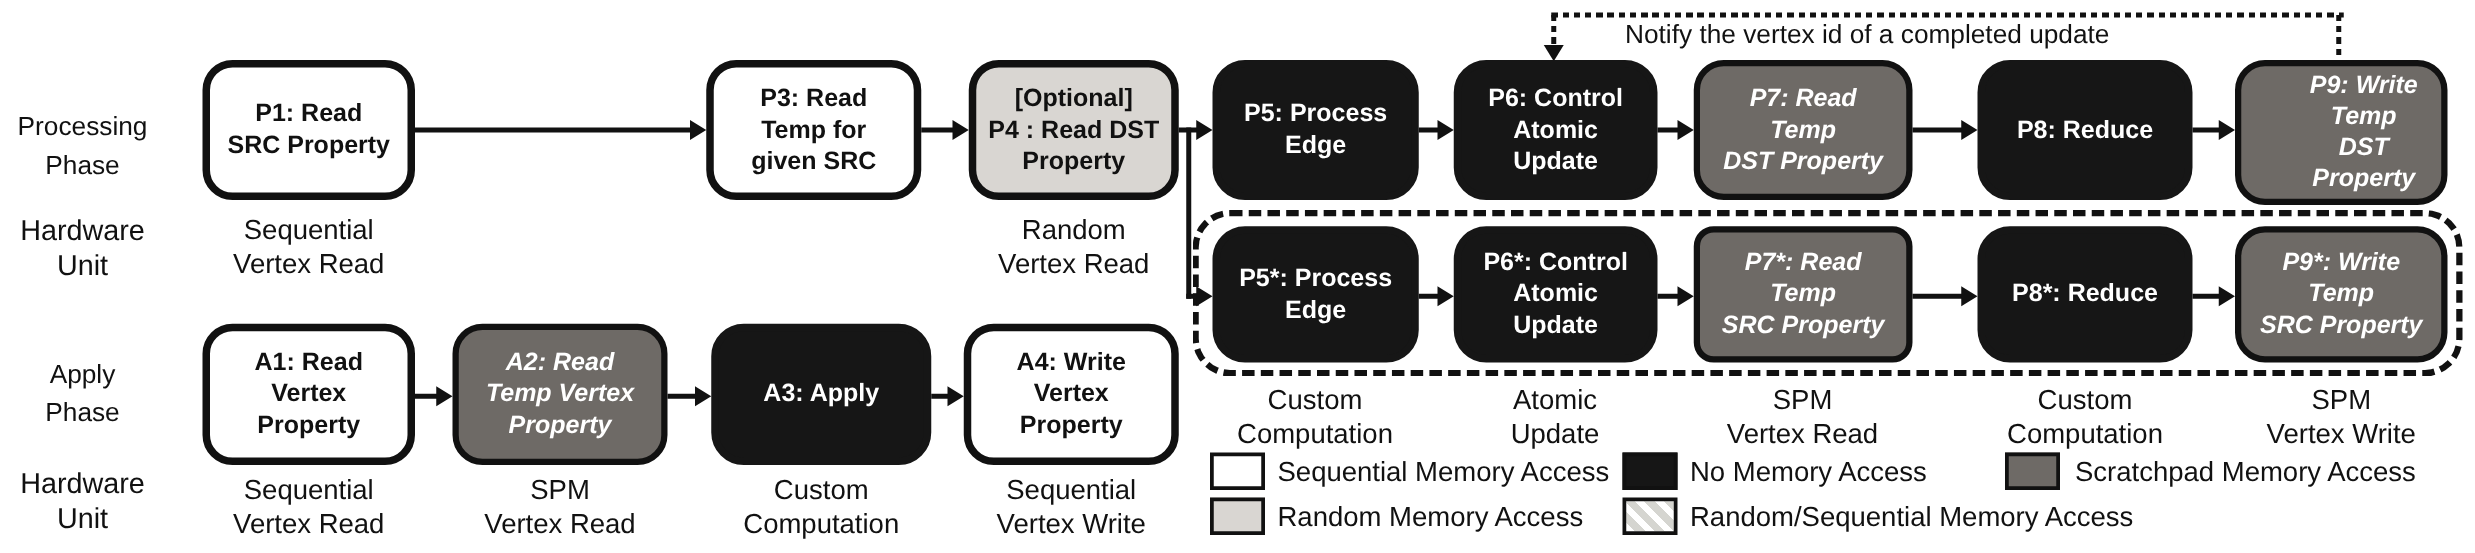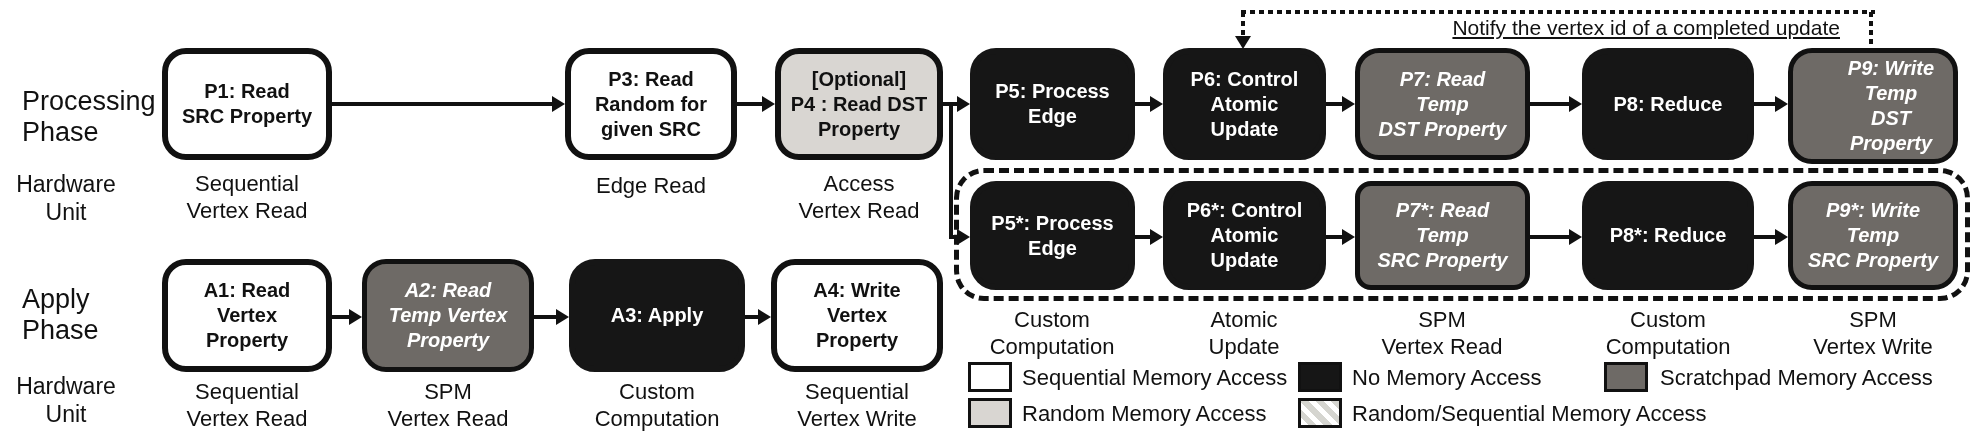--- a/index.html
+++ b/index.html
@@ -9,33 +9,33 @@
   }
   .box{
     position:absolute;box-sizing:border-box;border-radius:24px;
     display:flex;flex-direction:column;justify-content:center;align-items:center;
     text-align:center;font-weight:bold;font-size:20px;line-height:25px;
   }
   .box.w{border:6px solid #111;color:#111;}
   .box.lg{border:6px solid #111;color:#111;}
   .box.k{border:6px solid #161616;color:#fff;border-radius:26px;}
   .box.g{border:5px solid #111;color:#fff;font-style:italic;}
-  .phase{position:absolute;text-align:left;font-size:27px;line-height:31px;margin-left:22px;}
+  .phase{position:absolute;text-align:center;font-size:21px;line-height:31px;}
   .hw{position:absolute;text-align:center;font-size:23px;line-height:28px;}
   .unit{position:absolute;text-align:center;font-size:22px;line-height:27px;}
   .aline{position:absolute;height:4px;background:#111;}
   .avline{position:absolute;width:4px;background:#111;}
   .ahead{position:absolute;width:0;height:0;border-top:8px solid transparent;
          border-bottom:8px solid transparent;border-left:13px solid #111;}
   .ahead-down{position:absolute;width:0;height:0;border-left:8px solid transparent;
          border-right:8px solid transparent;border-top:13px solid #111;}
   .dot-h{position:absolute;height:4px;background:repeating-linear-gradient(90deg,#111 0 5px,transparent 5px 9px);}
   .dot-v{position:absolute;width:4px;background:repeating-linear-gradient(180deg,#111 0 5px,transparent 5px 9px);}
   .dashed-group{position:absolute;box-sizing:border-box;border:5px dashed #111;border-radius:30px;}
-  .notify{position:absolute;font-size:21px;text-align:right;text-decoration:underline;}
+  .notify{position:absolute;font-size:21px;text-align:left;}
   .sw{position:absolute;box-sizing:border-box;border:3px solid #111;width:44px;height:30px;}
   .sw-hatch{background:repeating-linear-gradient(45deg,#fff 0 5px,#d5d5d0 5px 11px);}
   .lgl{position:absolute;font-size:22px;line-height:26px;}
 </style>
 </head>
 <body>
 
 <div id="stage">
 
   <div class="phase" style="left:0;top:86px;width:132px">
@@ -60,21 +60,21 @@
   <div class="dot-v" style="left:1241px;top:12px;height:26px"></div>
   <div class="ahead-down" style="left:1235px;top:36px"></div>
   <div class="notify" style="left:1300px;top:16px;width:540px">Notify the vertex id of a completed update</div>
 
   <div class="box w" style="left: 162px; top: 48px; width: 170px; height: 112px; background-color: rgb(255, 255, 255);">
     <div>P1: Read</div>
     <div>SRC Property</div>
   </div>
   <div class="box w" style="left: 565px; top: 48px; width: 172px; height: 112px; background-color: rgb(255, 255, 255);">
     <div>P3: Read</div>
-    <div>Random for</div>
+    <div>Temp for</div>
     <div>given SRC</div>
   </div>
   <div class="box lg" style="left: 775px; top: 48px; width: 168px; height: 112px; background-color: rgb(217, 214, 210);">
     <div>[Optional]</div>
     <div>P4 : Read DST</div>
     <div>Property</div>
   </div>
   <div class="box k" style="left: 970px; top: 48px; width: 165px; height: 112px; background-color: rgb(22, 22, 22);">
     <div>P5: Process</div>
     <div>Edge</div>
@@ -139,25 +139,22 @@
   <div class="box w" style="left: 771px; top: 259px; width: 172px; height: 113px; background-color: rgb(255, 255, 255);">
     <div>A4: Write</div>
     <div>Vertex</div>
     <div>Property</div>
   </div>
 
   <div class="unit" style="left:147px;top:170px;width:200px">
     <div>Sequential</div>
     <div>Vertex Read</div>
   </div>
-  <div class="unit" style="left:551px;top:172px;width:200px">
-    <div>Edge Read</div>
-  </div>
   <div class="unit" style="left:759px;top:170px;width:200px">
-    <div>Access</div>
+    <div>Random</div>
     <div>Vertex Read</div>
   </div>
 
   <div class="unit" style="left:952px;top:306px;width:200px">
     <div>Custom</div>
     <div>Computation</div>
   </div>
   <div class="unit" style="left:1144px;top:306px;width:200px">
     <div>Atomic</div>
     <div>Update</div>

